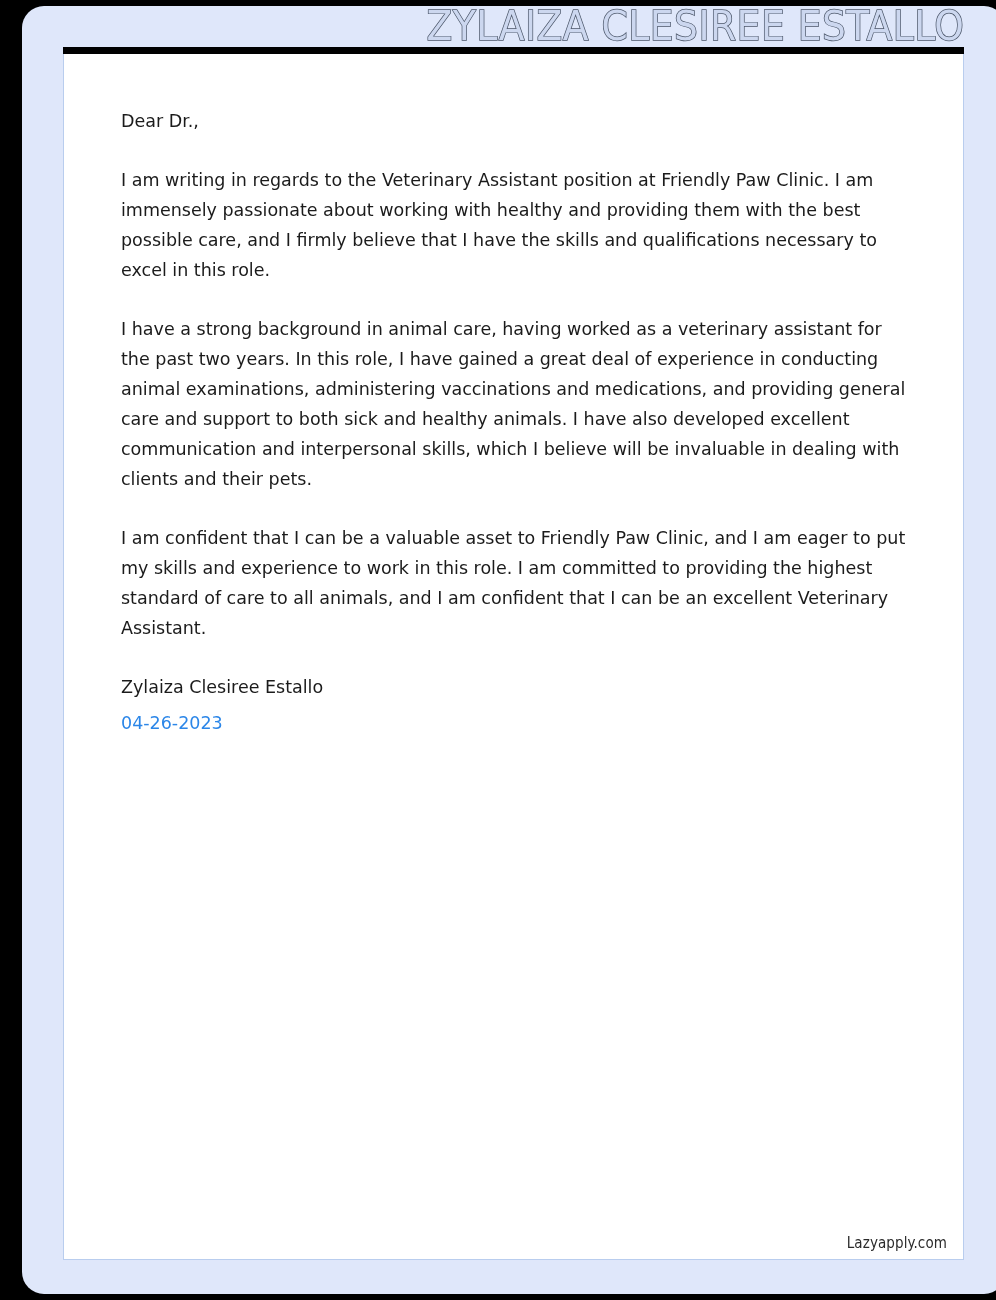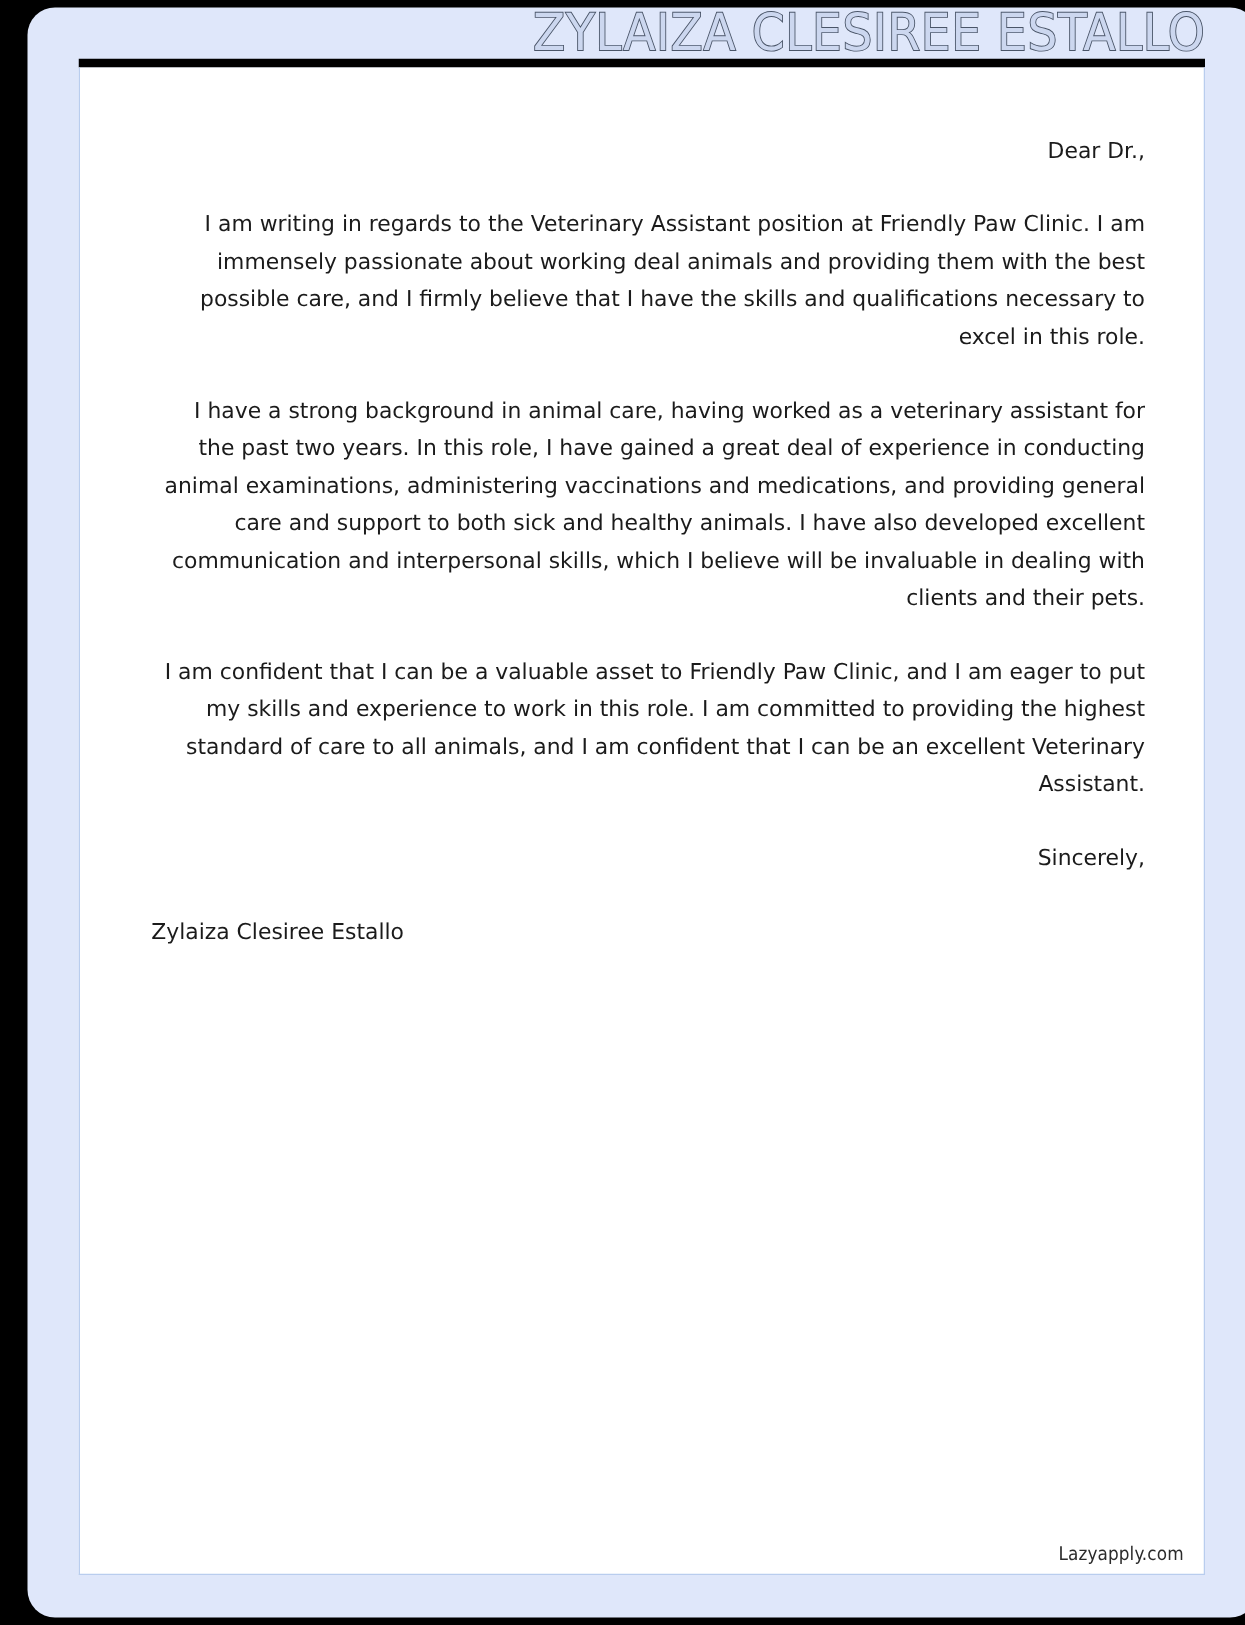--- a/index.html
+++ b/index.html
@@ -81,21 +81,21 @@
     top: 52px;
     width: 795px;
   }
 
   .para {
     margin: 0 0 29px 0;
     font-family: "DejaVu Sans", sans-serif;
     font-size: 17.5px;
     line-height: 30px;
     color: #1b1b1b;
-    text-align: right;
+    text-align: left;
   }
 
   .signature-name {
     margin: 0 0 6px 0;
     font-family: "DejaVu Sans", sans-serif;
     font-size: 17.5px;
     line-height: 30px;
     color: #1b1b1b;
   }
 
@@ -128,31 +128,31 @@
   </div>
 
   <div class="header-rule"></div>
 
   <div class="sheet">
 
     <div class="letter-body">
 
       <p class="para">Dear Dr.,</p>
 
-      <p class="para">I am writing in regards to the Veterinary Assistant position at Friendly Paw Clinic. I am immensely passionate about working deal animals and providing them with the best possible care, and I firmly believe that I have the skills and qualifications necessary to excel in this role.</p>
+      <p class="para">I am writing in regards to the Veterinary Assistant position at Friendly Paw Clinic. I am immensely passionate about working with healthy and providing them with the best possible care, and I firmly believe that I have the skills and qualifications necessary to excel in this role.</p>
 
       <p class="para">I have a strong background in animal care, having worked as a veterinary assistant for the past two years. In this role, I have gained a great deal of experience in conducting animal examinations, administering vaccinations and medications, and providing general care and support to both sick and healthy animals. I have also developed excellent communication and interpersonal skills, which I believe will be invaluable in dealing with clients and their pets.</p>
 
       <p class="para">I am confident that I can be a valuable asset to Friendly Paw Clinic, and I am eager to put my skills and experience to work in this role. I am committed to providing the highest standard of care to all animals, and I am confident that I can be an excellent Veterinary Assistant.</p>
 
 
-      <p class="para">Sincerely,</p>
 
       <p class="signature-name">Zylaiza Clesiree Estallo</p>
 
+      <p class="signature-date">04-26-2023</p>
 
     </div>
 
     <div class="footer-credit">Lazyapply.com</div>
 
   </div>
 
 </div>
 
 </body></html>

